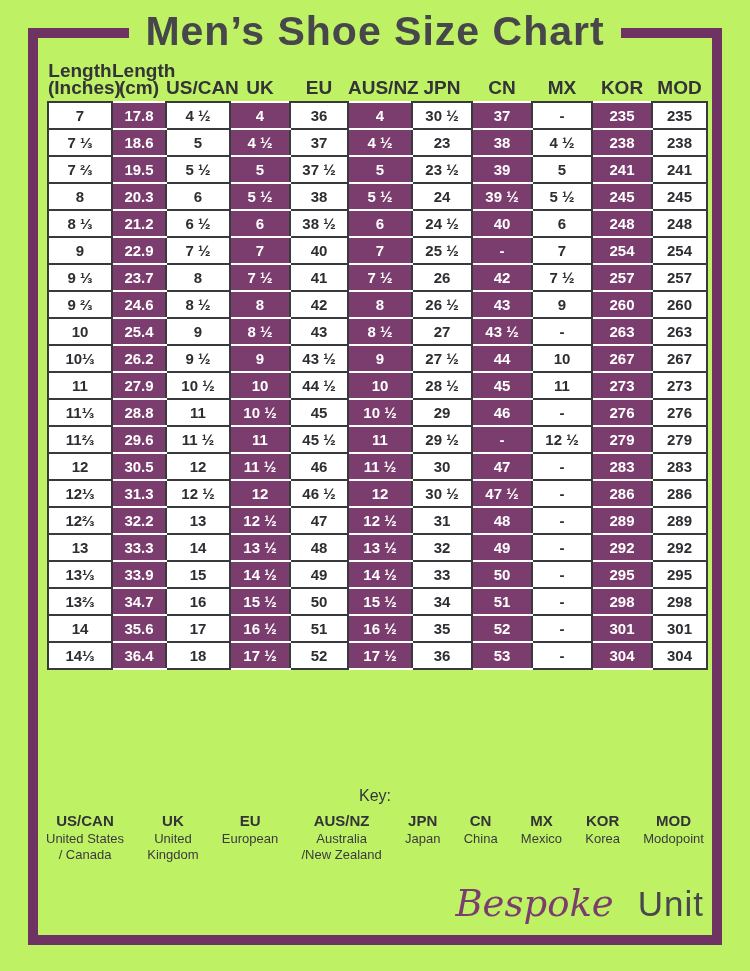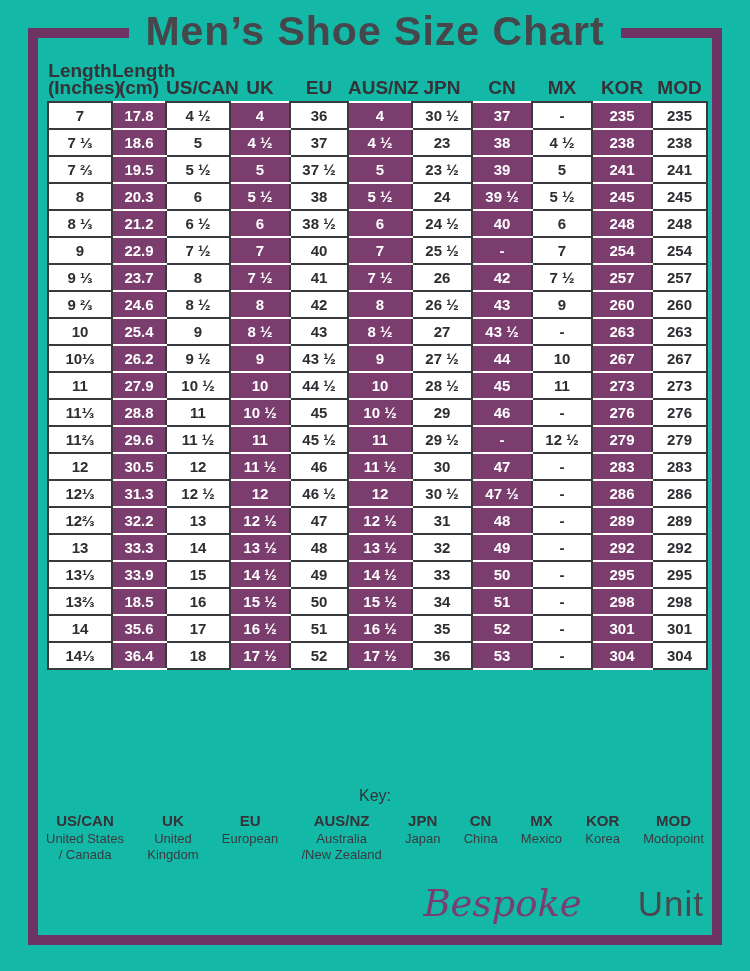--- a/index.html
+++ b/index.html
@@ -8,21 +8,21 @@
     --title-gray:#46464b;
     --cell-text:#2d2d32;
     --cell-border:#3a3a3e;
     --highlight-text:#ffffff;
   }
   *{margin:0;padding:0;box-sizing:border-box;}
   html,body{background:#ffffff;}
   .page{
     position:relative;
     width:750px;height:971px;
-    background:#14b8a6;
+    background:#bef264;
     font-family:"Liberation Sans",sans-serif;
     overflow:hidden;
   }
   
   .bar{position:absolute;background:var(--frame-purple);}
   .bar-left{left:28px;top:28px;width:10px;height:917px;}
   .bar-right{left:712px;top:28px;width:10px;height:917px;}
   .bar-bottom{left:28px;top:935px;width:694px;height:10px;}
   .bar-top-left{left:28px;top:28px;width:101px;height:10px;}
   .bar-top-right{left:621px;top:28px;width:101px;height:10px;}
@@ -79,31 +79,31 @@
   .key-entries{
     display:flex;justify-content:space-between;align-items:flex-start;
     padding:0 6px;
   }
   .key-entry{text-align:center;}
   .key-abbr{font-size:15px;font-weight:700;margin-bottom:2px;}
   .key-desc{font-size:13px;line-height:16px;white-space:pre-line;color:#3a3a3f;}
 
   .logo{
     position:absolute;right:46px;top:882px;
-    display:flex;align-items:baseline;gap:48px;
+    display:flex;align-items:baseline;
   }
   .logo-script{
     font-family:"DejaVu Serif",serif;
     font-style:italic;font-size:37px;
     color:var(--accent-purple);
   }
   .logo-plain{
     font-family:"Liberation Sans",sans-serif;
     font-size:35px;font-weight:400;letter-spacing:1px;
-    color:#48484d;margin-left:8px;
+    color:#48484d;margin-left:24px;
   }
 </style>
 </head>
 <body>
 
 <div class="page">
 
   <div class="bar bar-top-left"></div>
   <div class="bar bar-top-right"></div>
   <div class="bar bar-left"></div>
@@ -360,21 +360,21 @@
           <td>49</td>
           <td class="hl">14 ½</td>
           <td>33</td>
           <td class="hl">50</td>
           <td>-</td>
           <td class="hl">295</td>
           <td>295</td>
         </tr>
         <tr>
           <td>13⅔</td>
-          <td class="hl">18.5</td>
+          <td class="hl">34.7</td>
           <td>16</td>
           <td class="hl">15 ½</td>
           <td>50</td>
           <td class="hl">15 ½</td>
           <td>34</td>
           <td class="hl">51</td>
           <td>-</td>
           <td class="hl">298</td>
           <td>298</td>
         </tr>

